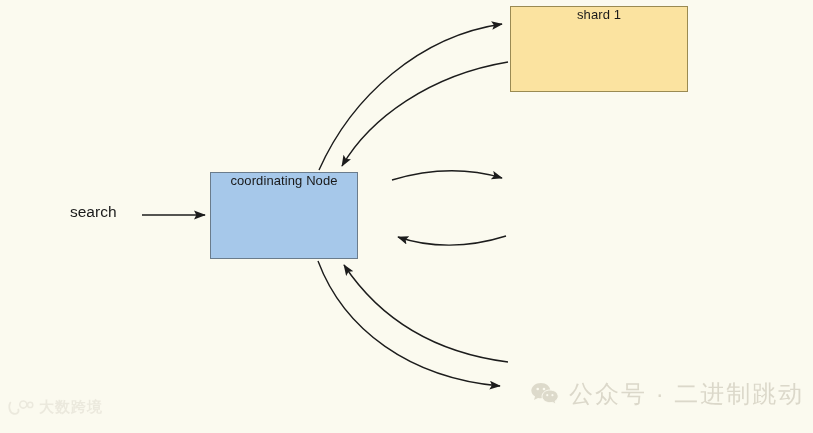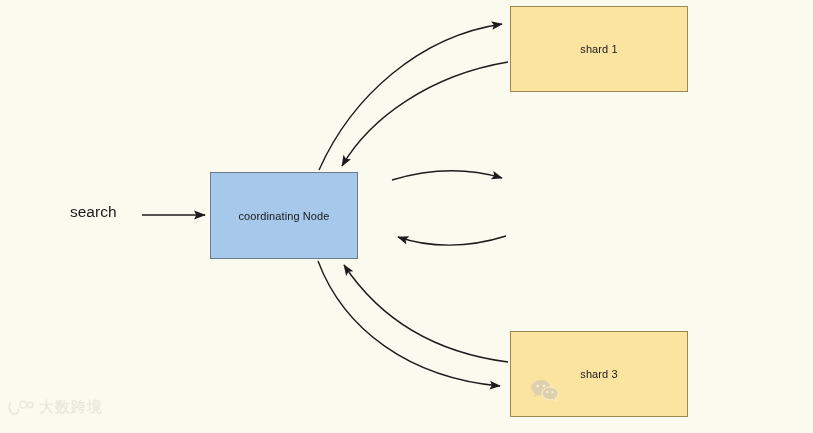--- a/index.html
+++ b/index.html
@@ -20,23 +20,23 @@
     left: 0;
     top: 0;
     width: 813px;
     height: 433px;
     pointer-events: none;
   }
   .node-box {
     position: absolute;
     box-sizing: border-box;
     display: flex;
-    align-items: center;
+    align-items: flex-start;
     justify-content: center;
-    font-size: 11px;
+    font-size: 13px;
     color: #1a1a1a;
     letter-spacing: 0.1px;
     white-space: nowrap;
   }
   .coordinator {
     left: 210px;
     top: 172px;
     width: 148px;
     height: 87px;
     background: #a6c8ea;
@@ -142,23 +142,20 @@
 
   <div class="source-label">search</div>
 
   <div class="node-box coordinator">
     <span>coordinating Node</span>
   </div>
 
   <div class="node-box shard shard-1">
     <span>shard 1</span>
   </div>
-  <div class="node-box shard shard-3">
-    <span>shard 3</span>
-  </div>
 
   <div class="site-mark">
     <svg class="site-mark-logo" viewBox="0 0 34 22" xmlns="http://www.w3.org/2000/svg">
       <path d="M3,4 C0.5,9 1.5,17 7.5,18.5 C12,19.6 14.5,16 13.5,13" stroke="#ddd9cd" stroke-width="2.4" fill="none" stroke-linecap="round"></path>
       <circle cx="20" cy="6.5" r="4.6" stroke="#ddd9cd" stroke-width="2.1" fill="none"></circle>
       <circle cx="29" cy="7" r="3.4" stroke="#ddd9cd" stroke-width="2" fill="none"></circle>
     </svg>
     <span class="site-mark-text">大数跨境</span>
   </div>
 
@@ -167,15 +164,16 @@
       <path d="M12.2,2.2 C6,2.2 1.2,6.2 1.2,11.1 C1.2,13.9 2.9,16.4 5.5,18 L4.3,22 L8.9,19.6
                C10,19.9 11.1,20 12.2,20 C18.4,20 23.2,16 23.2,11.1 C23.2,6.2 18.4,2.2 12.2,2.2 Z" fill="#ccc7b6"></path>
       <circle cx="8.6" cy="9.2" r="1.5" fill="#fbfaef"></circle>
       <circle cx="15.8" cy="9.2" r="1.5" fill="#fbfaef"></circle>
       <path d="M22.6,10.4 C17.6,10.4 13.6,13.7 13.6,17.7 C13.6,21.7 17.6,25 22.6,25
                C23.6,25 24.6,24.9 25.5,24.6 L29.6,26.6 L28.6,23.3 C30.8,22 32.2,19.9 32.2,17.7
                C32.2,13.7 28.2,10.4 22.6,10.4 Z" fill="#ccc7b6" stroke="#fbfaef" stroke-width="1.1"></path>
       <circle cx="19.6" cy="16.3" r="1.25" fill="#fbfaef"></circle>
       <circle cx="25.6" cy="16.3" r="1.25" fill="#fbfaef"></circle>
     </svg>
+    <span class="wm-text">公众号 · 二进制跳动</span>
   </div>
 
 </div>
 
 </body></html>

